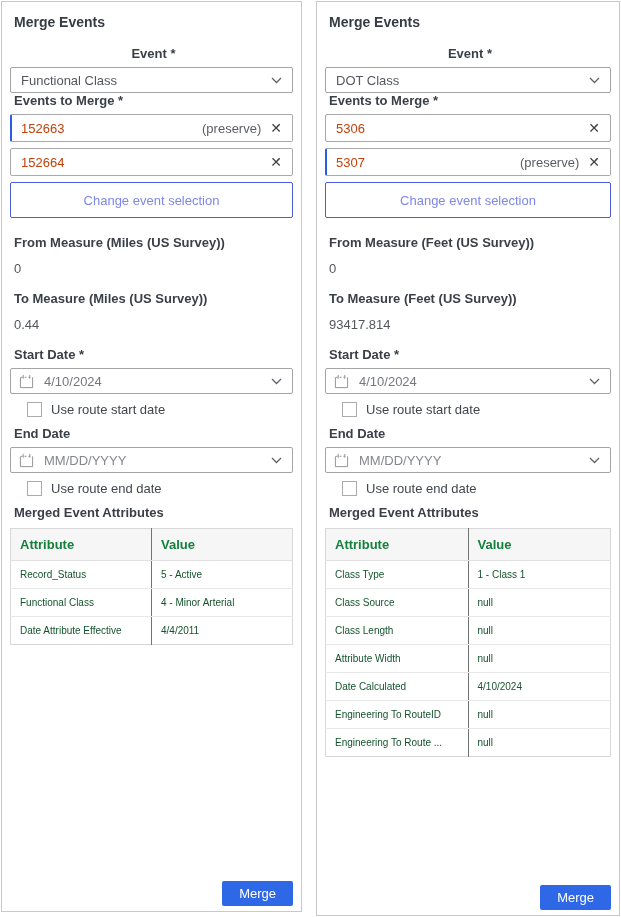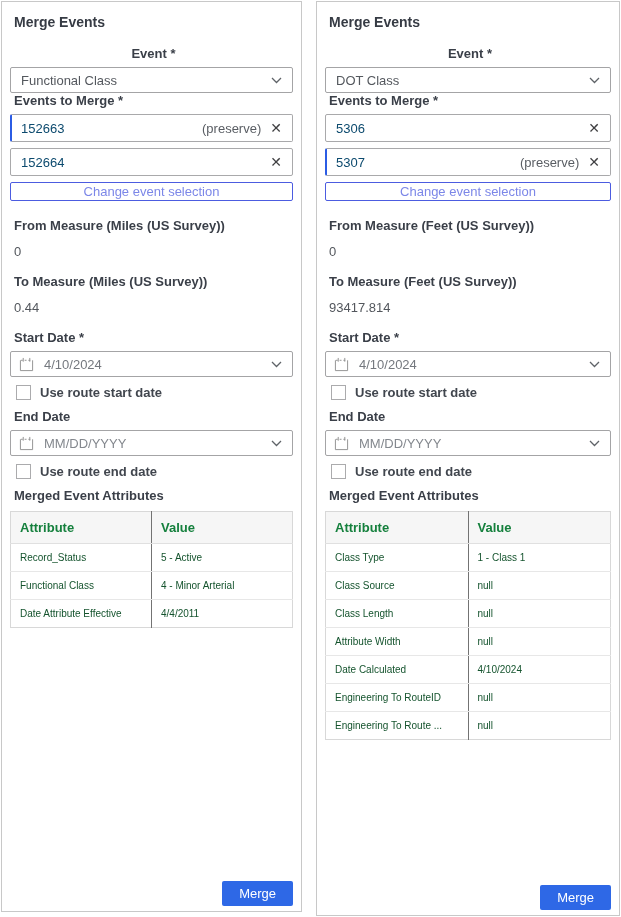--- a/index.html
+++ b/index.html
@@ -7,30 +7,30 @@
   .panel{position:absolute;background:#fff;border:1px solid #c8c8c8;box-sizing:border-box;padding:10px 8px;}
   .panel-left{left:1px;top:1px;width:301px;height:911px;}
   .panel-right{left:316px;top:1px;width:304px;height:915px;}
   .title{font-size:14px;font-weight:700;color:#363b44;margin:2px 0 16px 4px;}
   .lbl{font-size:13px;font-weight:700;color:#3a3f48;margin:0 0 6px 4px;}
   .select{height:24px;border:1px solid #a4a4a6;border-radius:2px;display:flex;align-items:center;padding:0 10px;justify-content:space-between;cursor:pointer;background:#fff;}
   .select .val{font-size:13px;color:#54585e;}
   .field{text-align:center;}
   .merge-item{height:28px;border:1px solid #a9a9ab;border-radius:2px;display:flex;align-items:center;padding:0 10px;margin-bottom:6px;background:#fff;box-sizing:border-box;}
   .merge-item.preserved{border-left:2px solid #2b5ce4;padding-left:9px;}
-  .merge-item input{border:none;outline:none;flex:1;font-size:13px;color:#0c4a6e;font-family:inherit;background:transparent;padding:0;min-width:0;}
+  .merge-item input{border:none;outline:none;flex:1;font-size:13px;color:#c2410c;font-family:inherit;background:transparent;padding:0;min-width:0;}
   .tag{font-size:13px;color:#595d63;margin-right:9px;white-space:nowrap;}
   .x{font-size:14px;color:#3f3f41;cursor:pointer;line-height:1;font-weight:400;}
-  .btn-outline{width:100%;height:19px;border:1px solid #4c5ce0;border-radius:2px;background:#fff;color:#7c87e8;font-size:13px;font-family:inherit;cursor:pointer;margin:4px 0 17px 0;display:block;}
+  .btn-outline{width:100%;height:36px;border:1px solid #4c5ce0;border-radius:2px;background:#fff;color:#7c87e8;font-size:13px;font-family:inherit;cursor:pointer;margin:4px 0 17px 0;display:block;}
   .measure-lbl{font-size:13px;font-weight:700;color:#3a3f48;margin:0 0 11px 4px;}
   .measure-val{font-size:13px;color:#53575d;margin:0 0 15px 4px;}
   .date-input{height:24px;border:1px solid #a4a4a6;border-radius:2px;display:flex;align-items:center;padding:0 10px 0 8px;margin-bottom:8px;background:#fff;}
   .date-input input{border:none;outline:none;flex:1;font-size:13px;color:#74787e;font-family:inherit;margin-left:8px;background:transparent;min-width:0;}
   .date-input input::placeholder{color:#84888e;opacity:1;}
-  .cb-row{display:flex;align-items:flex-start;margin:0 0 9px 6px;font-weight:bold;}
+  .cb-row{display:flex;align-items:flex-start;margin:0 0 9px 17px;}
   .cb{width:15px;height:15px;border:1px solid #ababad;background:#fff;display:inline-block;box-sizing:border-box;cursor:pointer;}
   .cb-lbl{font-size:13px;color:#41464e;margin-left:9px;cursor:pointer;}
   .attr-title{font-size:13px;font-weight:700;color:#3a3f48;margin:8px 0 8px 4px;}
   table{width:100%;border-collapse:collapse;border:1px solid #d8d8d8;table-layout:fixed;}
   th{background:#f6f6f6;text-align:left;font-size:13px;font-weight:700;color:#15803d;padding:8px 9px;border-bottom:1px solid #e0e0e0;}
   td{font-size:10px;color:#14532d;padding:8px 9px;border-bottom:1px solid #e7e7e7;white-space:nowrap;overflow:hidden;}
   th + th, td + td{border-left:1px solid #737373;}
   tr:last-child td{border-bottom:none;}
   .btn-primary{position:absolute;right:8px;bottom:5px;background:#2e68e6;color:#fff;border:none;border-radius:2px;font-size:13px;font-family:inherit;padding:5px 17px;cursor:pointer;}
   .chev{flex:none;display:flex;align-items:center;}

